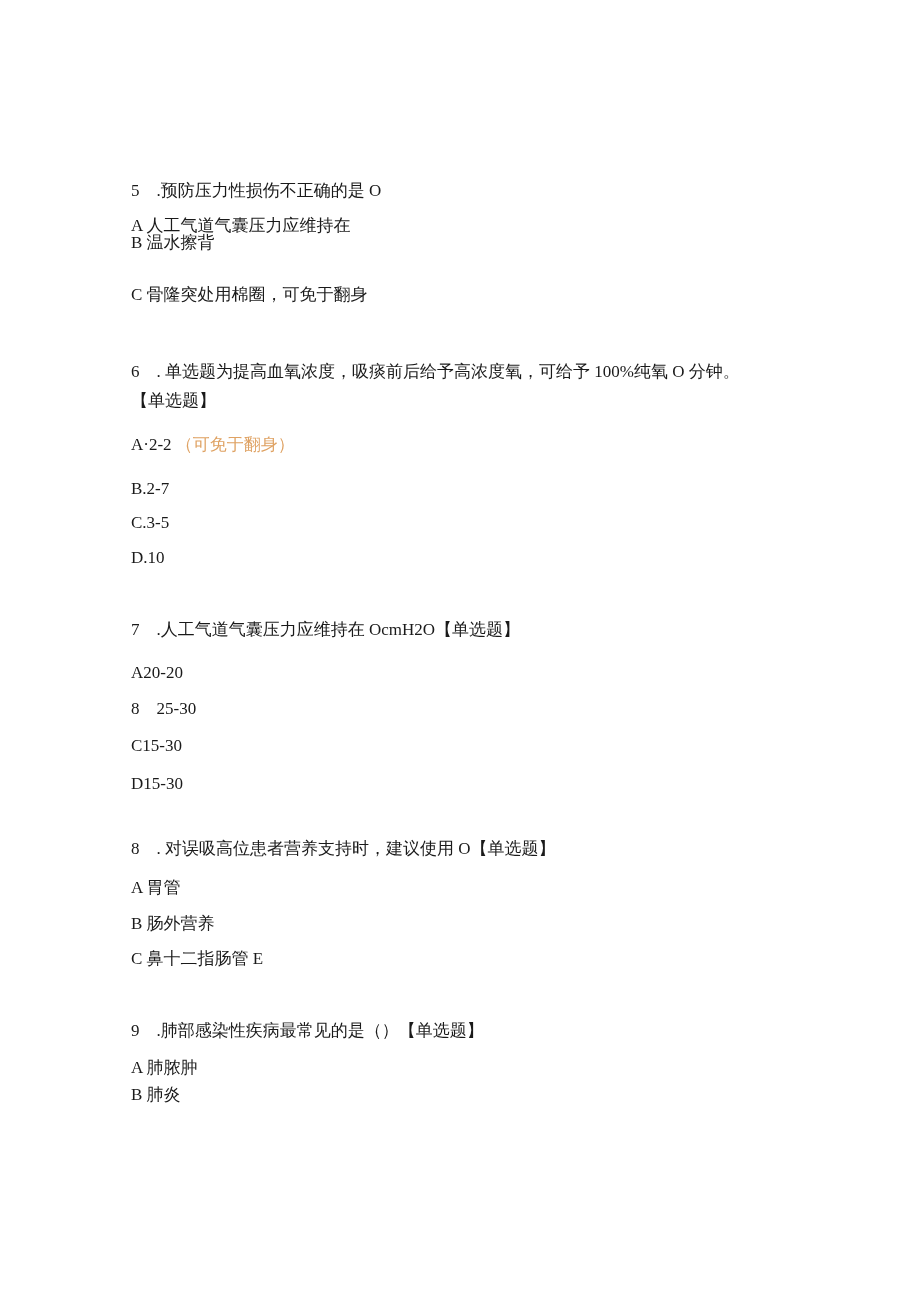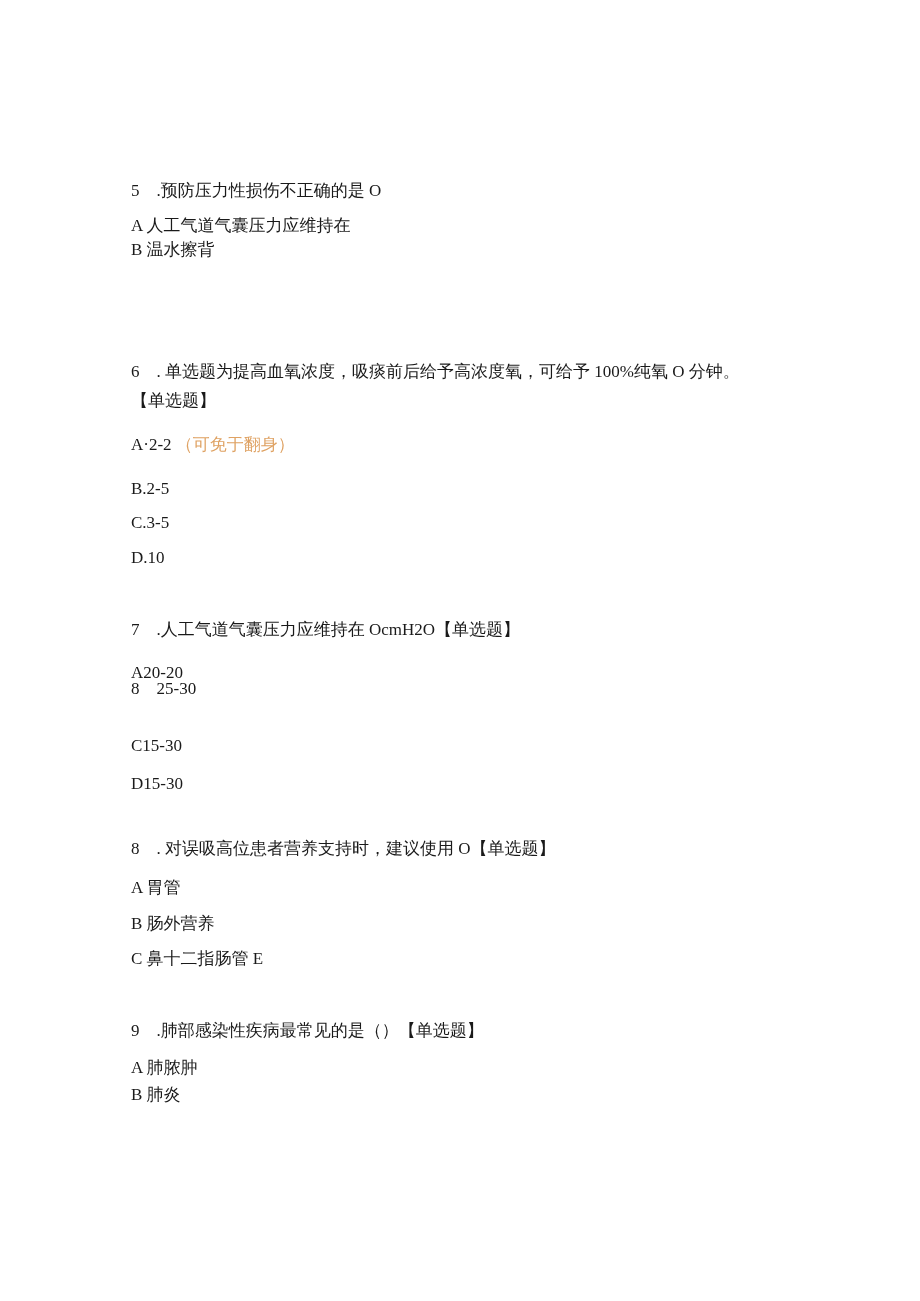--- a/index.html
+++ b/index.html
@@ -32,32 +32,33 @@
     color: var(--answer, #dfa263);
   }
 </style>
 </head>
 <body>
 
 <div class="doc-page">
 
   <p class="line" style="top:180px">5　.预防压力性损伤不正确的是 O</p>
   <p class="line" style="top:215px">A 人工气道气囊压力应维持在</p>
-  <p class="line" style="top:239px">B 温水擦背</p>
+  <p class="line" style="top:232px">B 温水擦背</p>
+  <p class="line" style="top:284px">C 骨隆突处用棉圈，可免于翻身</p>
 
   <p class="line" style="top:361px">6　. 单选题为提高血氧浓度，吸痰前后给予高浓度氧，可给予 100%纯氧 O 分钟。</p>
   <p class="line" style="top:390px">【单选题】</p>
   <p class="line" style="top:434px"><span>A·2-2 </span><span class="answer">（可免于翻身）</span></p>
-  <p class="line" style="top:478px">B.2-5</p>
+  <p class="line" style="top:478px">B.2-7</p>
   <p class="line" style="top:512px">C.3-5</p>
   <p class="line" style="top:547px">D.10</p>
 
   <p class="line" style="top:619px">7　.人工气道气囊压力应维持在 OcmH2O【单选题】</p>
   <p class="line" style="top:662px">A20-20</p>
-  <p class="line" style="top:678px">8　25-30</p>
+  <p class="line" style="top:698px">8　25-30</p>
   <p class="line" style="top:735px">C15-30</p>
   <p class="line" style="top:773px">D15-30</p>
 
   <p class="line" style="top:838px">8　. 对误吸高位患者营养支持时，建议使用 O【单选题】</p>
   <p class="line" style="top:877px">A 胃管</p>
   <p class="line" style="top:913px">B 肠外营养</p>
   <p class="line" style="top:948px">C 鼻十二指肠管 E</p>
 
   <p class="line" style="top:1020px">9　.肺部感染性疾病最常见的是（）【单选题】</p>
   <p class="line" style="top:1057px">A 肺脓肿</p>

